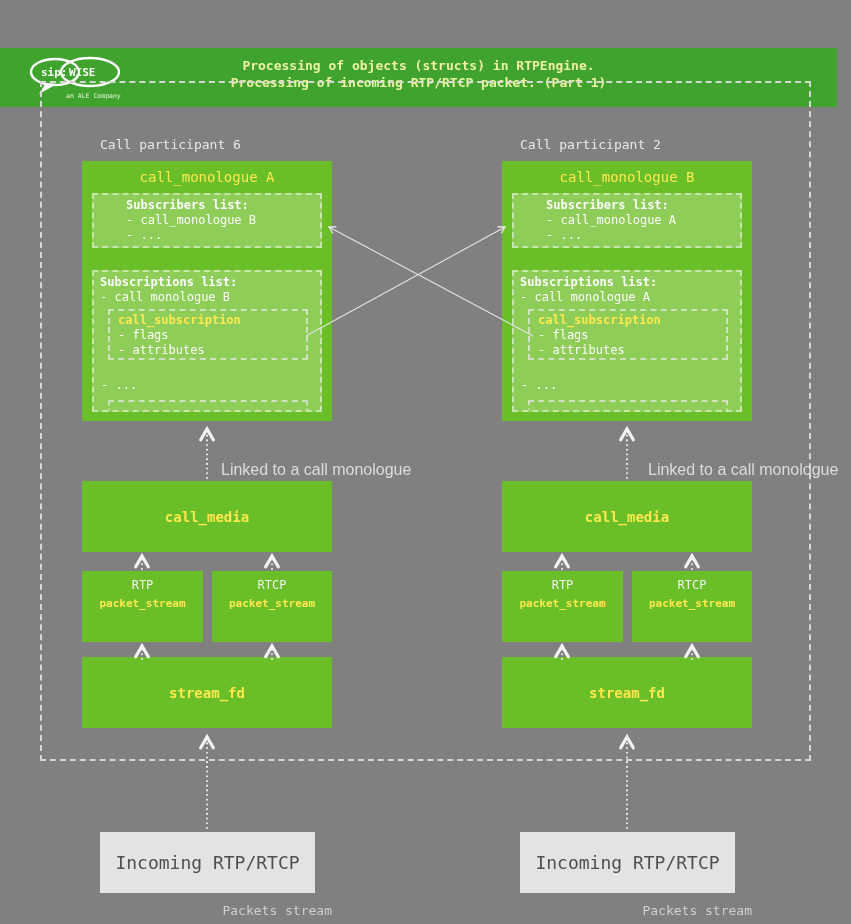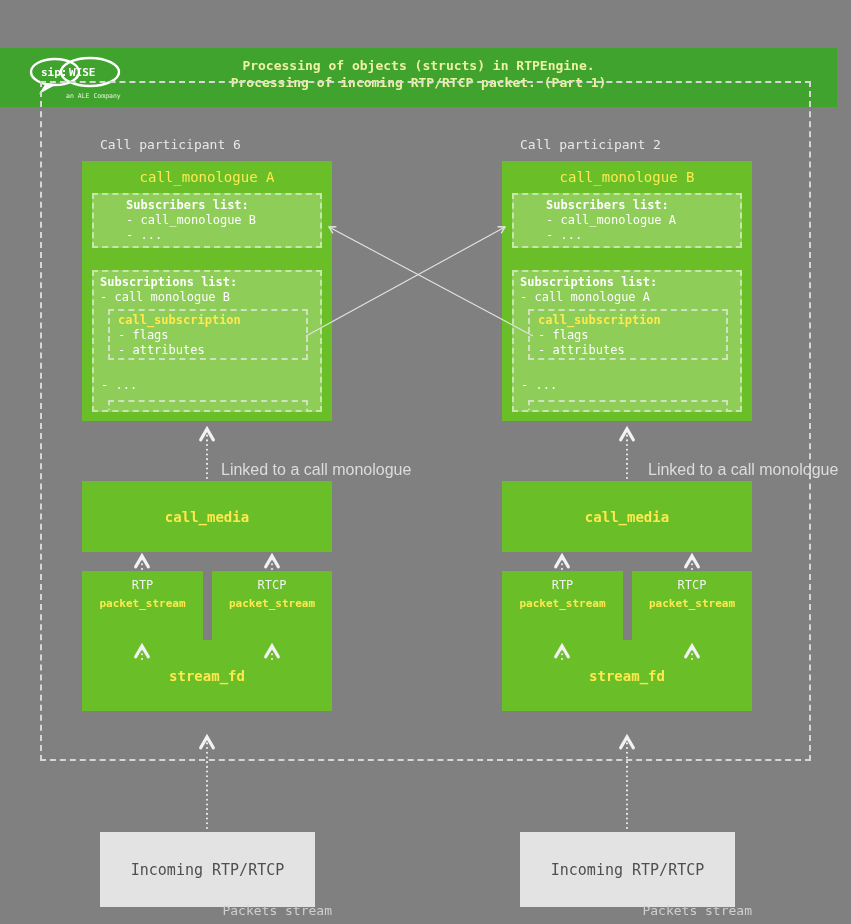--- a/index.html
+++ b/index.html
@@ -43,31 +43,31 @@
                     padding:2px 8px;font-size:12px;line-height:15px;}
   .sub-title{color:var(--accent_yellow,#ffe94f);font-weight:bold;}
   .more{position:absolute;left:7px;top:106px;}
   .partial-box{position:absolute;left:14px;top:128px;width:200px;height:14px;
                box-sizing:border-box;border:2px dashed rgba(235,235,235,.7);border-bottom:none;}
 
   .media-box,.fd-box{position:absolute;left:0;width:250px;height:71px;
             background:var(--box_green,#6abe27);display:flex;align-items:center;justify-content:center;
             color:var(--accent_yellow,#ffe94f);font-weight:bold;font-size:14px;}
   .media-box{top:344px;}
-  .fd-box{top:503px;text-align:right;}
+  .fd-box{top:520px;text-align:right;}
 
   .stream-box{position:absolute;top:434px;height:71px;background:var(--box_green,#6abe27);
               box-sizing:border-box;text-align:center;padding-top:7px;}
   .s1{left:0;width:121px;}
   .s2{left:130px;width:120px;}
   .proto{color:#f2f2f2;font-size:12px;}
   .stream-name{margin-top:5px;color:var(--accent_yellow,#ffe94f);font-weight:bold;font-size:11px;}
 
-  .incoming-box{position:absolute;top:695px;left:18px;width:215px;height:75px;
-                background:var(--incoming_gray,#e3e3e3);color:#4f4f4f;font-size:15px;
+  .incoming-box{position:absolute;top:695px;left:18px;width:215px;height:61px;
+                background:var(--incoming_gray,#e3e3e3);color:#4f4f4f;font-size:18px;
                 display:flex;align-items:center;justify-content:center;}
   .packets-label{position:absolute;top:766px;left:0;width:250px;text-align:right;
                  color:#cfcfcf;font-size:13px;}
 
   .linked-label{position:absolute;top:461px;font-family:"Liberation Sans",sans-serif;
                 font-size:16px;color:#dcdcdc;}
   .l1{left:221px;}
   .l2{left:648px;}
 
   

